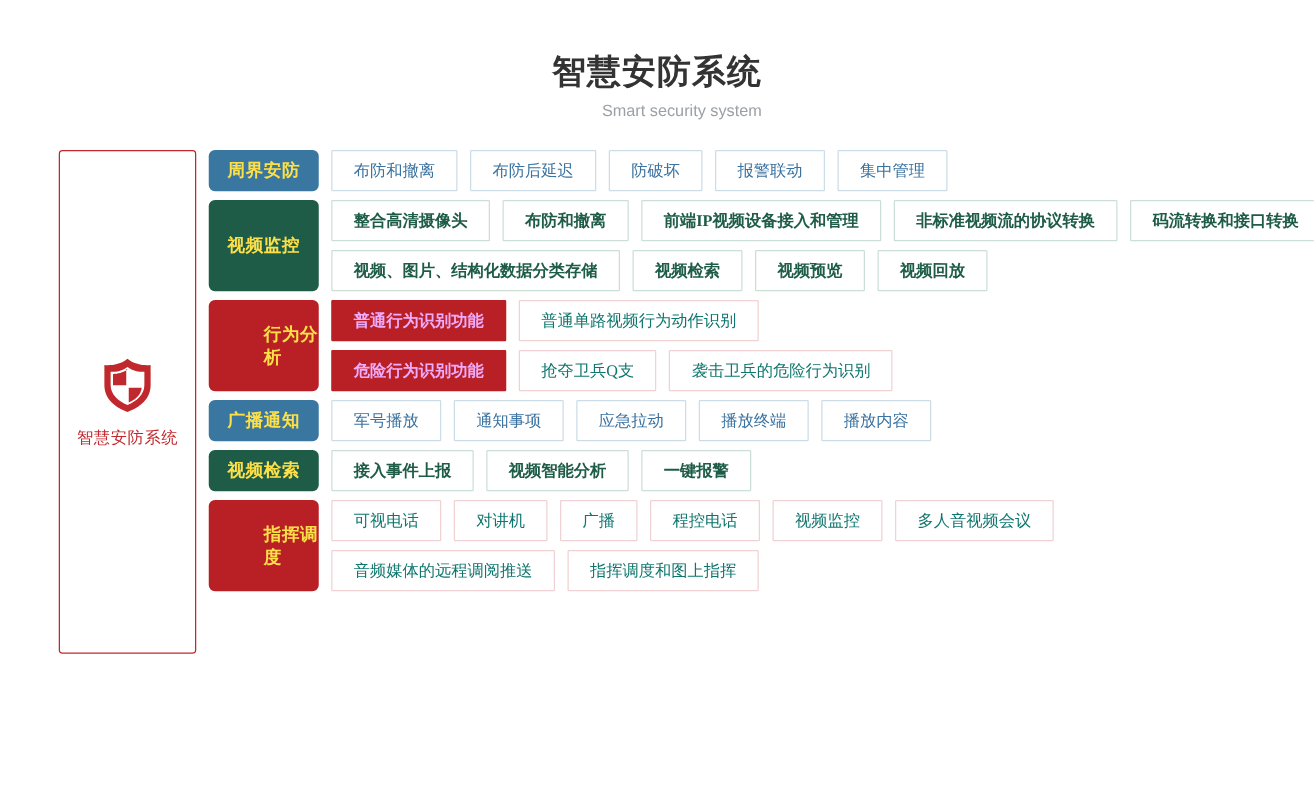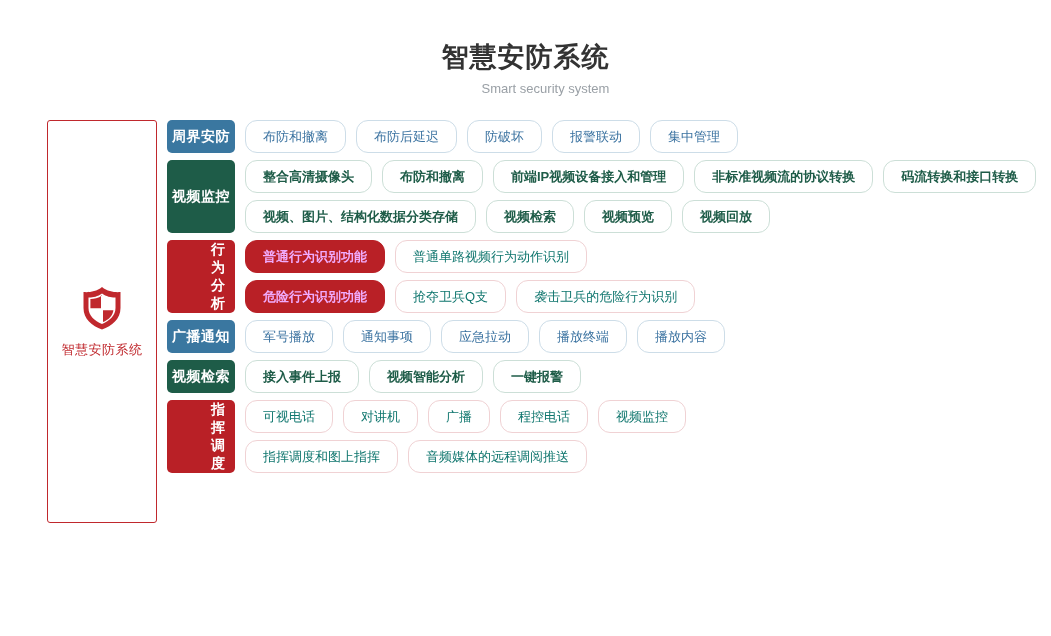--- a/index.html
+++ b/index.html
@@ -76,24 +76,24 @@
     display: flex;
     flex-direction: column;
     gap: 7px;
   }
   .cat-row {
     display: flex;
     align-items: stretch;
     gap: 10px;
   }
   .cat-chip {
-    width: 68px;
+    width: 88px;
     flex: none;
     border-radius: 5px;
-    color: #ffffff;
+    color: #fde047;
     font-size: 14px;
     font-weight: bold;
     display: flex;
     align-items: center;
     justify-content: center;
     letter-spacing: .5px;
   }
   .cat-chip.blue  { background: #3a77a0; }
   .cat-chip.green { background: #1e5c48; }
   .cat-chip.red   { background: #b92026; padding-left: 44px; }
@@ -104,28 +104,29 @@
     gap: 7px;
   }
   .line {
     display: flex;
     gap: 10px;
   }
 
   .pill {
     height: 33px;
     padding: 0 17px;
-    border-radius: 12px;
+    border-radius: 1px;
     background: #ffffff;
     border: 1px solid #d3dfe8;
     font-size: 13px;
     display: flex;
     align-items: center;
     justify-content: center;
     white-space: nowrap;
+    font-family: Liberation Serif, serif;
   }
   .pill.blue  { border-color: #cdddE8; color: #3a72a0; }
   .pill.green { border-color: #ccdfd7; color: #1e5c48; }
   .pill.red   { border-color: #f0d2d4; color: #0f766e; }
   .pill.red.solid {
     background: #b92026;
     border-color: #b92026;
     color: #f0abfc;
     font-weight: bold;
   }
@@ -223,21 +224,22 @@
       </div>
       <div class="cat-row">
         <div class="cat-chip red">指挥调度</div>
         <div class="lines">
           <div class="line">
             <div class="pill red">可视电话</div>
             <div class="pill red">对讲机</div>
             <div class="pill red">广播</div>
             <div class="pill red">程控电话</div>
             <div class="pill red">视频监控</div>
-          </div>
-          <div class="line">
+            <div class="pill red">多人音视频会议</div>
+          </div>
+          <div class="line">
+            <div class="pill red">音频媒体的远程调阅推送</div>
             <div class="pill red">指挥调度和图上指挥</div>
-            <div class="pill red">音频媒体的远程调阅推送</div>
           </div>
         </div>
       </div>
     </div>
 </div>
 
 </body></html>

